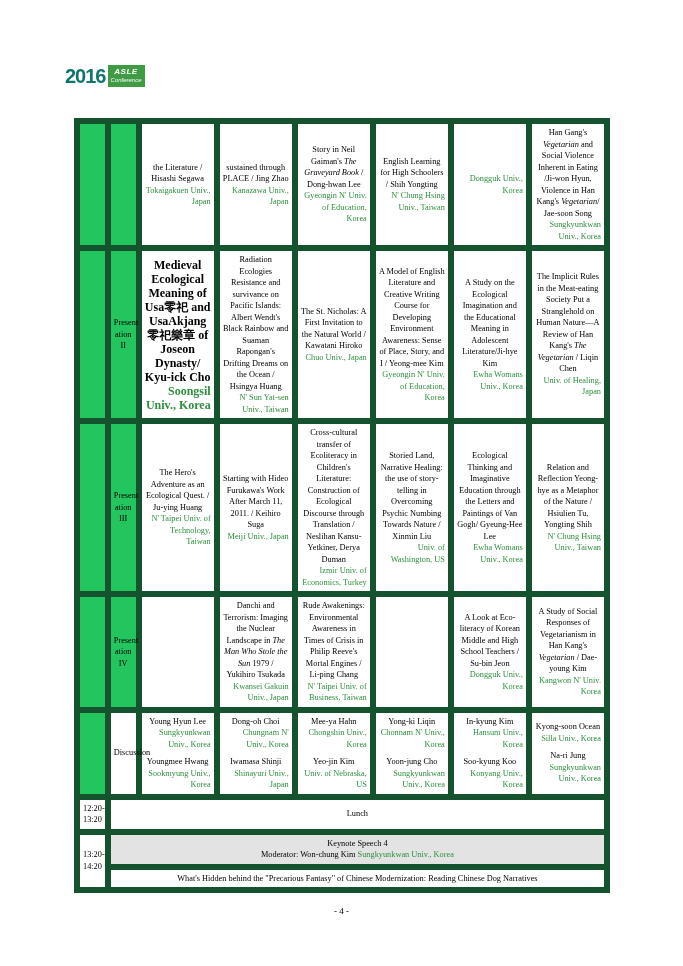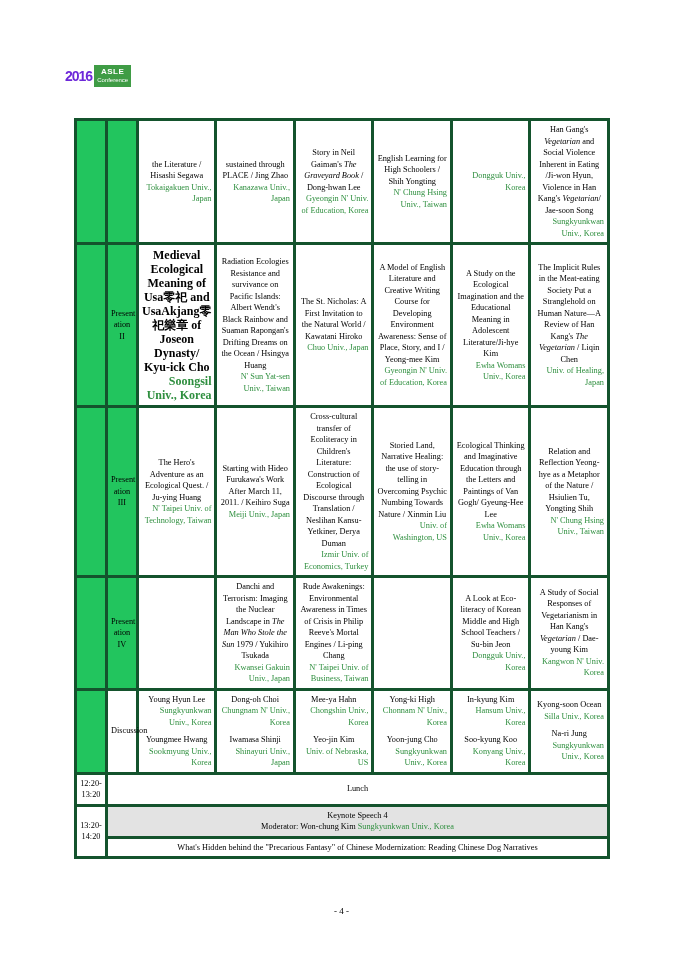--- a/index.html
+++ b/index.html
@@ -25,49 +25,50 @@
     width: 88px;
     height: 28px;
   }
   .logo-box {
     display: flex;
     align-items: center;
     height: 28px;
   }
   .logo-2016 {
     font-family: "Liberation Sans", sans-serif;
-    font-size: 14px;
+    font-size: 20px;
     font-weight: bold;
-    color: #6d28d9;
+    color: #0f766e;
     letter-spacing: -1px;
     line-height: 1;
   }
   .logo-right {
     background: #3f9c45;
     color: #ffffff;
     font-family: "Liberation Sans", sans-serif;
     font-size: 8px;
     line-height: 9px;
     padding: 2px 3px;
     margin-left: 2px;
     text-align: center;
+    font-style: italic;
   }
   .logo-right .l1 { font-weight: bold; letter-spacing: 0.5px; }
   .logo-right .l2 { font-size: 6px; }
 
   table.sched {
     position: absolute;
     left: 74px;
     top: 118px;
     width: 536px;
     border-collapse: collapse;
     table-layout: fixed;
   }
   table.sched td {
-    border: 3px solid #14532d;
+    border: 6px solid #14532d;
     vertical-align: middle;
     text-align: center;
     padding: 3px 3px;
     font-size: 8.3px;
     line-height: 11.5px;
     color: #000000;
   }
   .c-time { width: 30px; }
   .c-label { width: 30px; }
   .c1 { width: 76px; }
@@ -320,21 +321,21 @@
           <div class="cellwrap">
             <p>Mee-ya Hahn</p>
             <p class="aff">Chongshin Univ., Korea</p>
             <p style="height:6px"></p>
             <p>Yeo-jin Kim</p>
             <p class="aff">Univ. of Nebraska, US</p>
           </div>
         </td>
         <td>
           <div class="cellwrap">
-            <p>Yong-ki High</p>
+            <p>Yong-ki Liqin</p>
             <p class="aff">Chonnam N' Univ., Korea</p>
             <p style="height:6px"></p>
             <p>Yoon-jung Cho</p>
             <p class="aff">Sungkyunkwan Univ., Korea</p>
           </div>
         </td>
         <td>
           <div class="cellwrap">
             <p>In-kyung Kim</p>
             <p class="aff">Hansum Univ., Korea</p>

